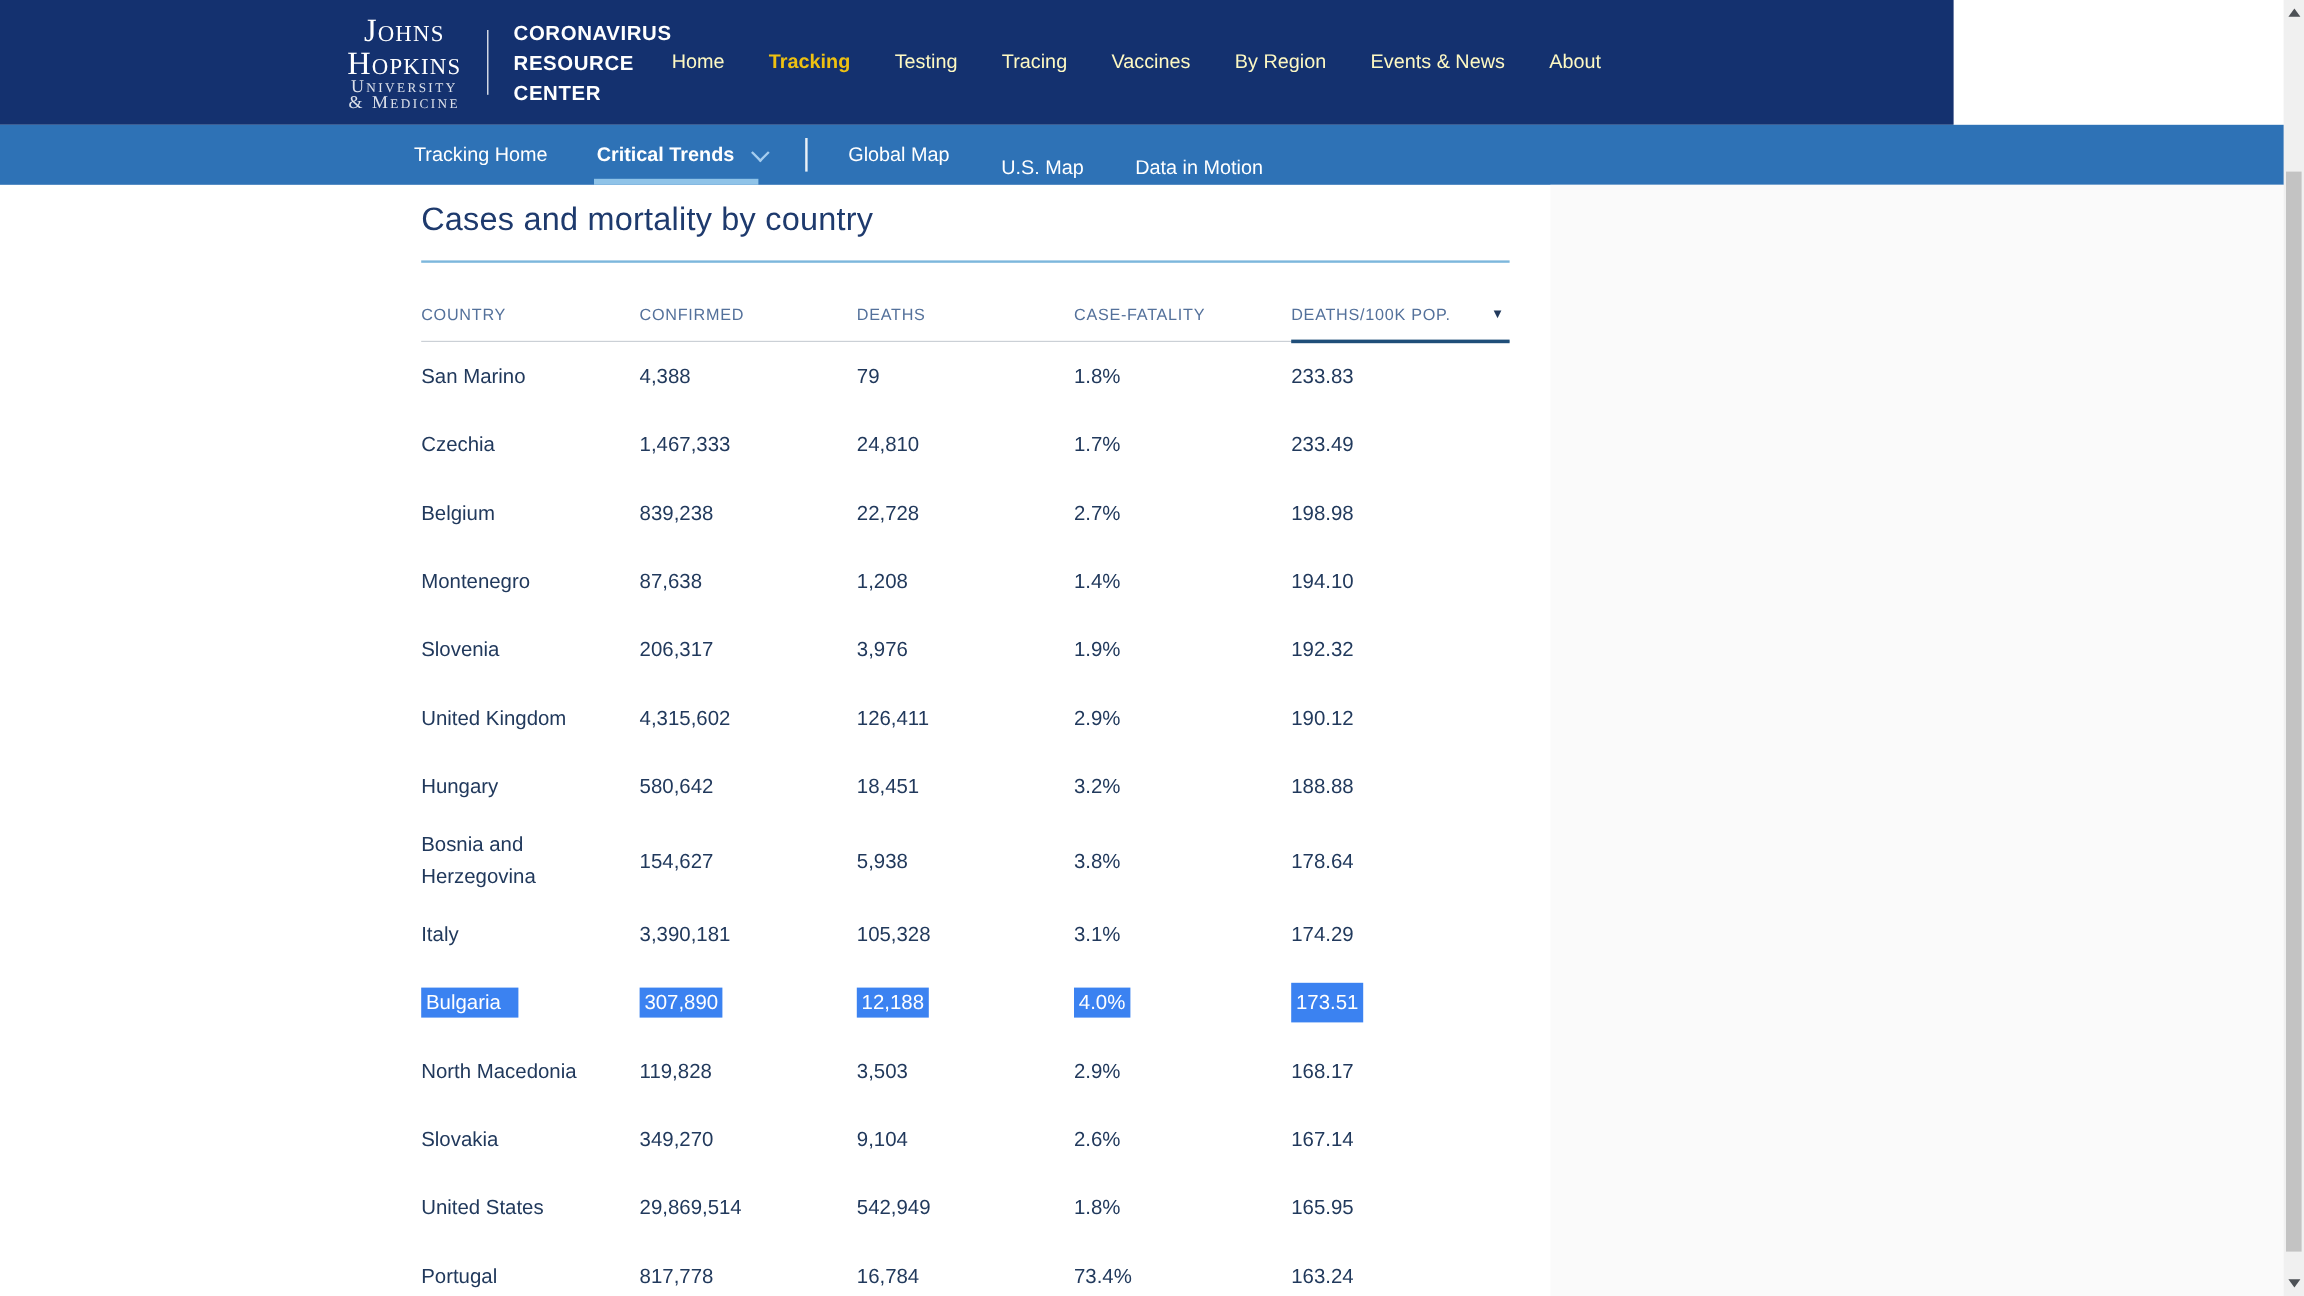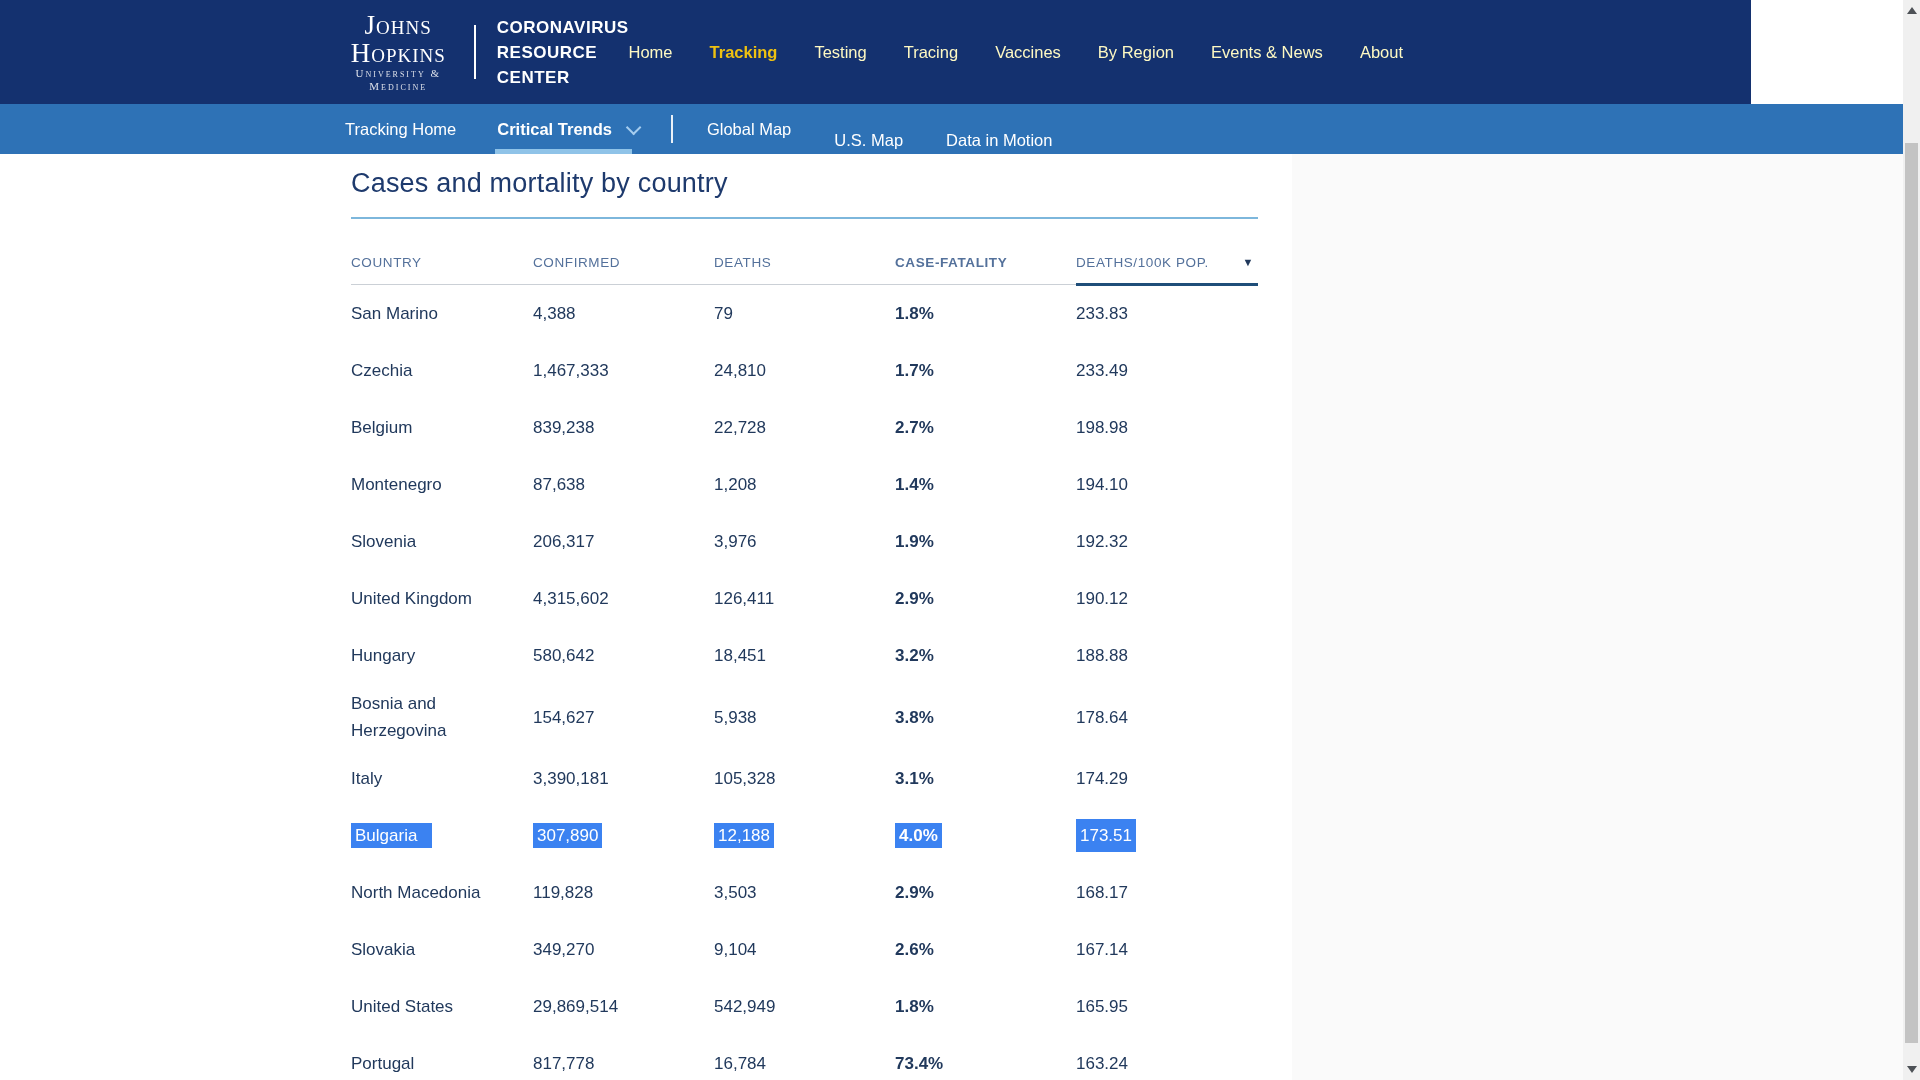--- a/index.html
+++ b/index.html
@@ -1,25 +1,25 @@
 <!DOCTYPE html>
 <html><head>
 <meta charset="utf-8">
 <style>
   * { margin:0; padding:0; box-sizing:border-box; }
   html,body { width:1920px; height:1080px; overflow:hidden; background:#fff;
               font-family:"Liberation Sans", sans-serif; }
 
   
-  .topnav { position:absolute; left:0; top:0; width:1751px; height:104px;
-            background:#14316f; display:flex; align-items:center; }
+  .topnav { position:absolute; left:0; top:0; width:1628px; height:104px;
+            background:#14316f; display:flex; align-items:center;justify-content:center; }
   .logo-wrap { display:flex; align-items:center; margin-left:343px; }
   .jhu-name { font-family:"Liberation Serif", serif; color:#fff; text-align:center; }
   .jhu-line1 { font-variant:small-caps; font-size:27px; letter-spacing:1px; line-height:28px; }
-  .jhu-line2 { font-variant:small-caps; font-size:11px; letter-spacing:2px;
+  .jhu-line2 { font-variant:small-caps; font-size:15px; letter-spacing:2px;
                color:rgba(255,255,255,.85); line-height:13px; }
   .logo-divider { width:2px; height:54px; background:#fff; margin:0 21px; }
   .brand { color:#fff; font-weight:bold; font-size:17px; letter-spacing:.5px; line-height:25px; }
   .topnav-links { margin-left:auto; padding-right:348px; display:flex; gap:37px; }
   .topnav-links a { color:#fef9c3; font-size:16.5px; text-decoration:none; white-space:nowrap; }
   .topnav-links a.active { color:#eec111; font-weight:bold; }
 
   
   .subnav { position:absolute; left:0; top:104px; width:1920px; height:50px;
             background:#2e72b6; display:flex; align-items:center; }
@@ -39,21 +39,21 @@
                 color:#1e3a6d; letter-spacing:.2px; }
   .title-rule { position:absolute; left:351px; top:217px; width:907px; height:2px; background:#7db7dc; }
 
   
   .table { position:absolute; left:351px; top:240px; width:907px; }
   .thead { display:flex; height:45px; align-items:center; border-bottom:1px solid #cbd0d6; position:relative; }
   .th { font-size:13.5px; color:#54719b; letter-spacing:.6px; }
   .sort-caret { font-size:11px; color:#21395c; margin-right:4px; }
   .sorted-underline { position:absolute; left:725px; bottom:-2px; width:182px; height:3px; background:#1f4e79; }
   .col0 { width:182px; } .col1 { width:181px; } .col2 { width:181px; }
-  .col3 { width:181px;font-weight:bold; } .col4 { width:182px; display:flex; justify-content:space-between; align-items:center; }
+  .col3 { width:181px; } .col4 { width:182px; display:flex; justify-content:space-between; align-items:center; }
   .trow { display:flex; align-items:center; height:57px; }
   .trow.tall { height:66px; }
   .tcell { font-size:17px; color:#21395c; line-height:27px; }
   .trow.tall .col0 span { display:inline-block; width:112px; }
   .sel { background:#3b82f1; color:#fff; padding:3px 4px; }
   .trow.selected .col0 .sel { padding-right:15px;margin-top:32px; }
 
   
   .scrollbar { position:absolute; right:0; top:0; width:17px; height:1080px; background:#f0f0f0; }
   .sb-thumb { position:absolute; left:2px; top:143px; width:13px; height:900px; background:#c3c3c3; }

